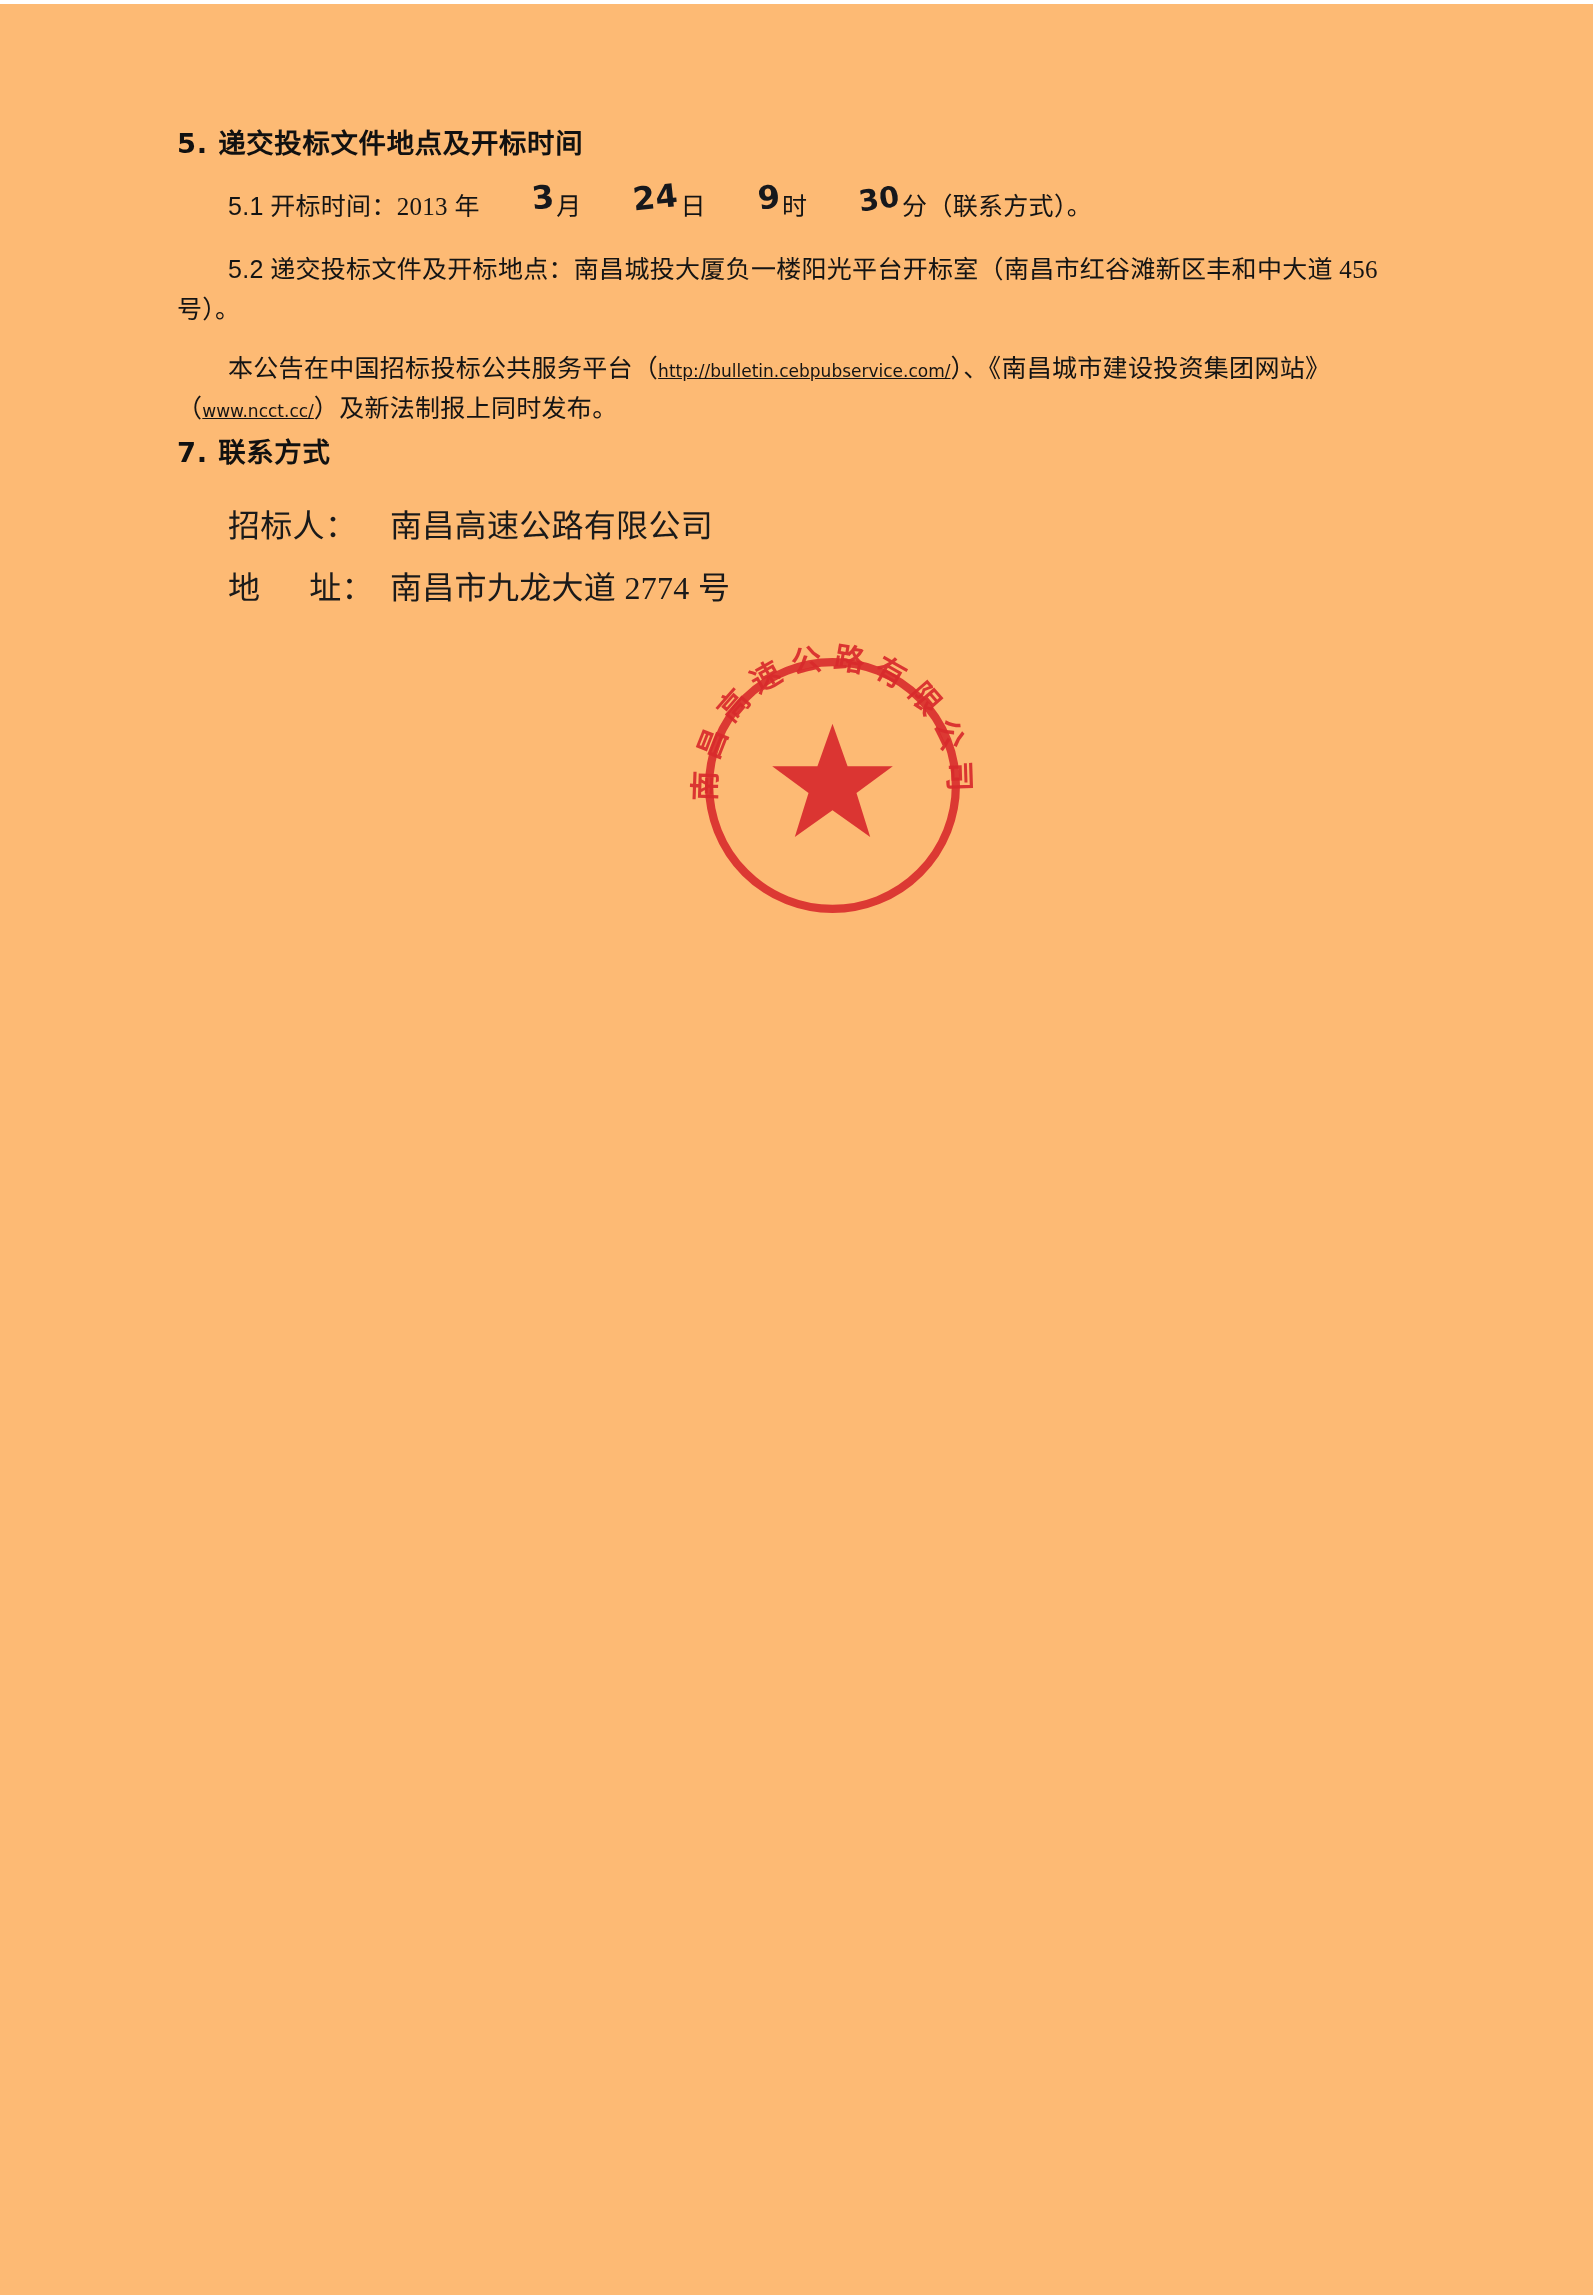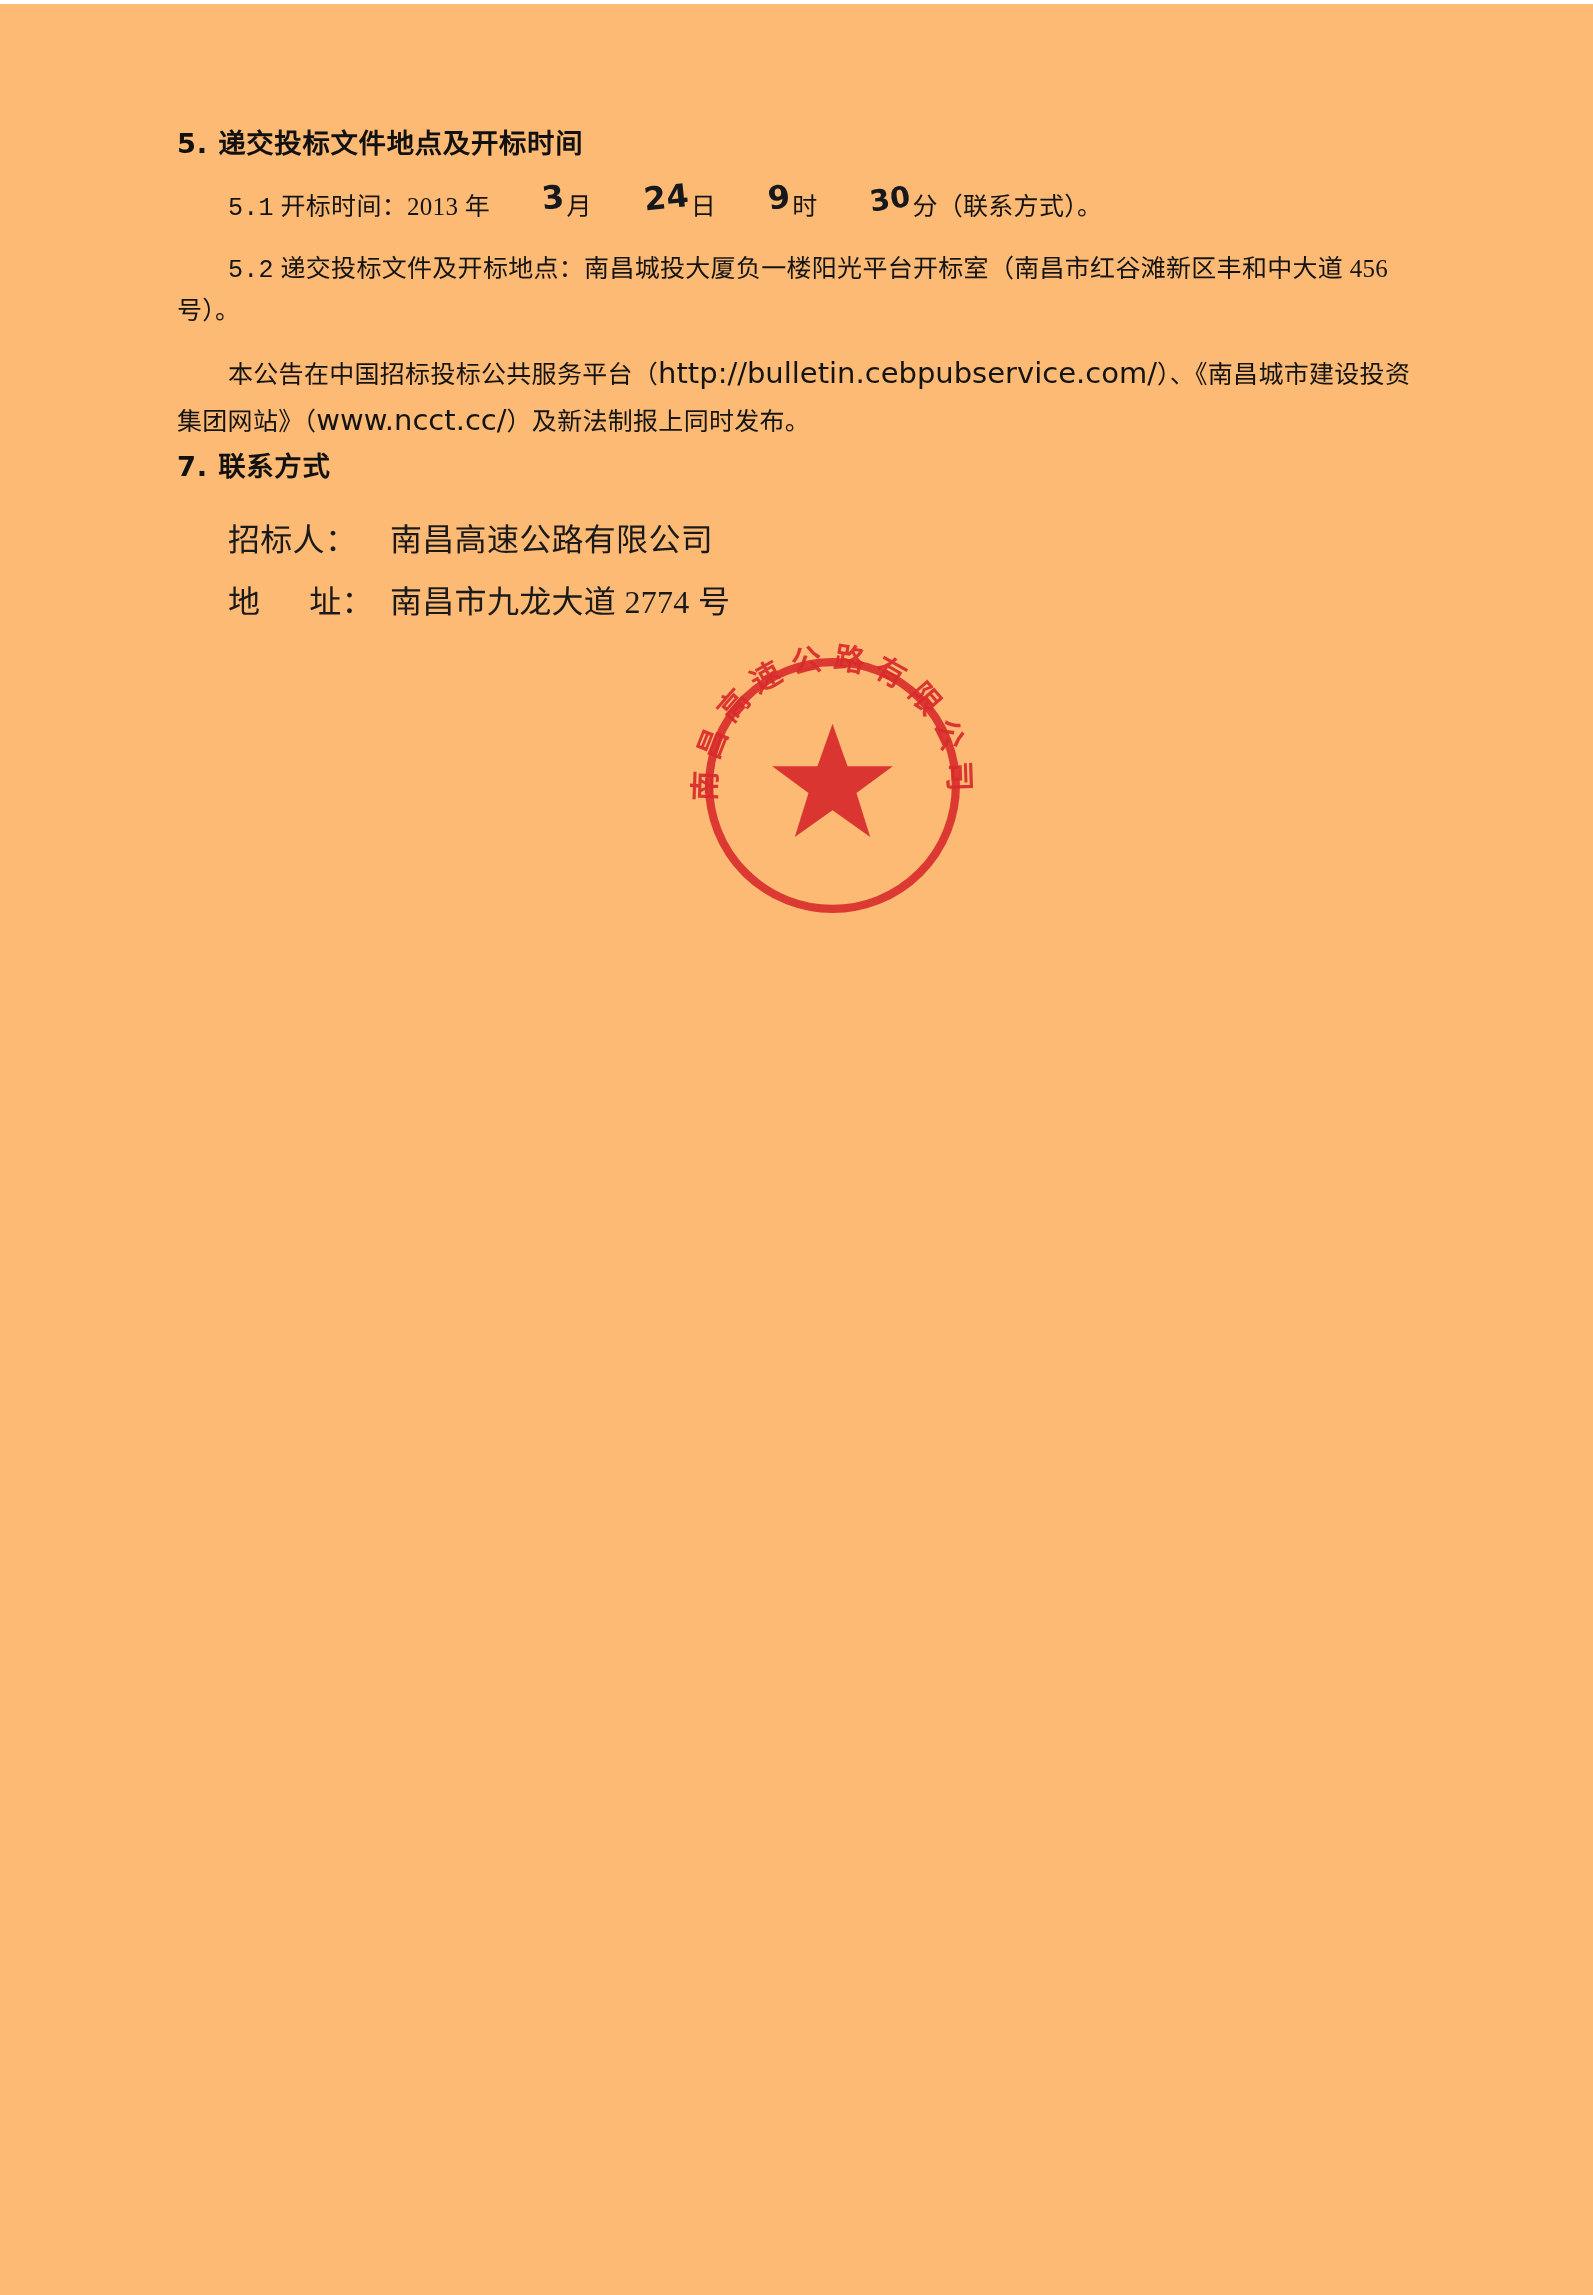--- a/index.html
+++ b/index.html
@@ -42,26 +42,27 @@
 
   p.para {
     font-size: 25px;
     line-height: 1.62;
     margin: 18px 0 0 0;
     text-indent: 51px;
     color: #141414;
     letter-spacing: 0.3px;
   }
 
-  .num { font-family: Liberation Mono, monospace; }
+  .num { font-family: Liberation Sans, sans-serif; }
 
   .mono-url {
     font-family: "DejaVu Sans", "Liberation Sans", sans-serif;
-    font-size: 29px;
+    font-size: 17px;
     letter-spacing: 0px;
+    text-decoration: underline;
   }
 
   
   .hand {
     font-family: "DejaVu Sans", "Liberation Sans", sans-serif;
     font-size: 32px;
     font-weight: bold;
     color: #16181c;
     display: inline-block;
     transform: rotate(-6deg) translateY(-4.1px);

